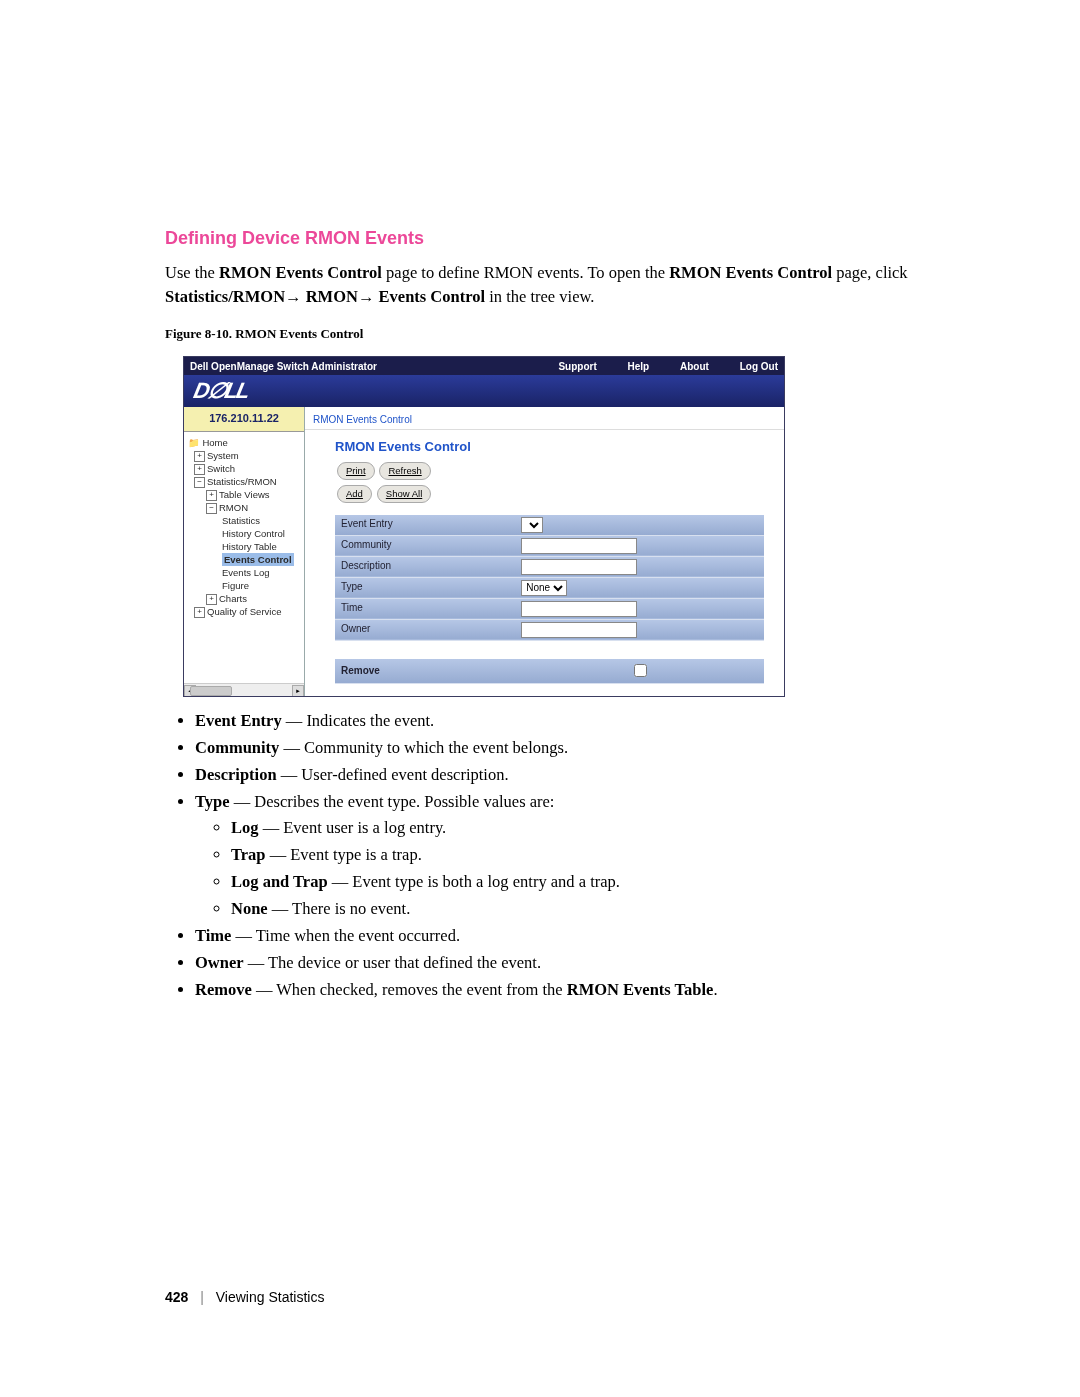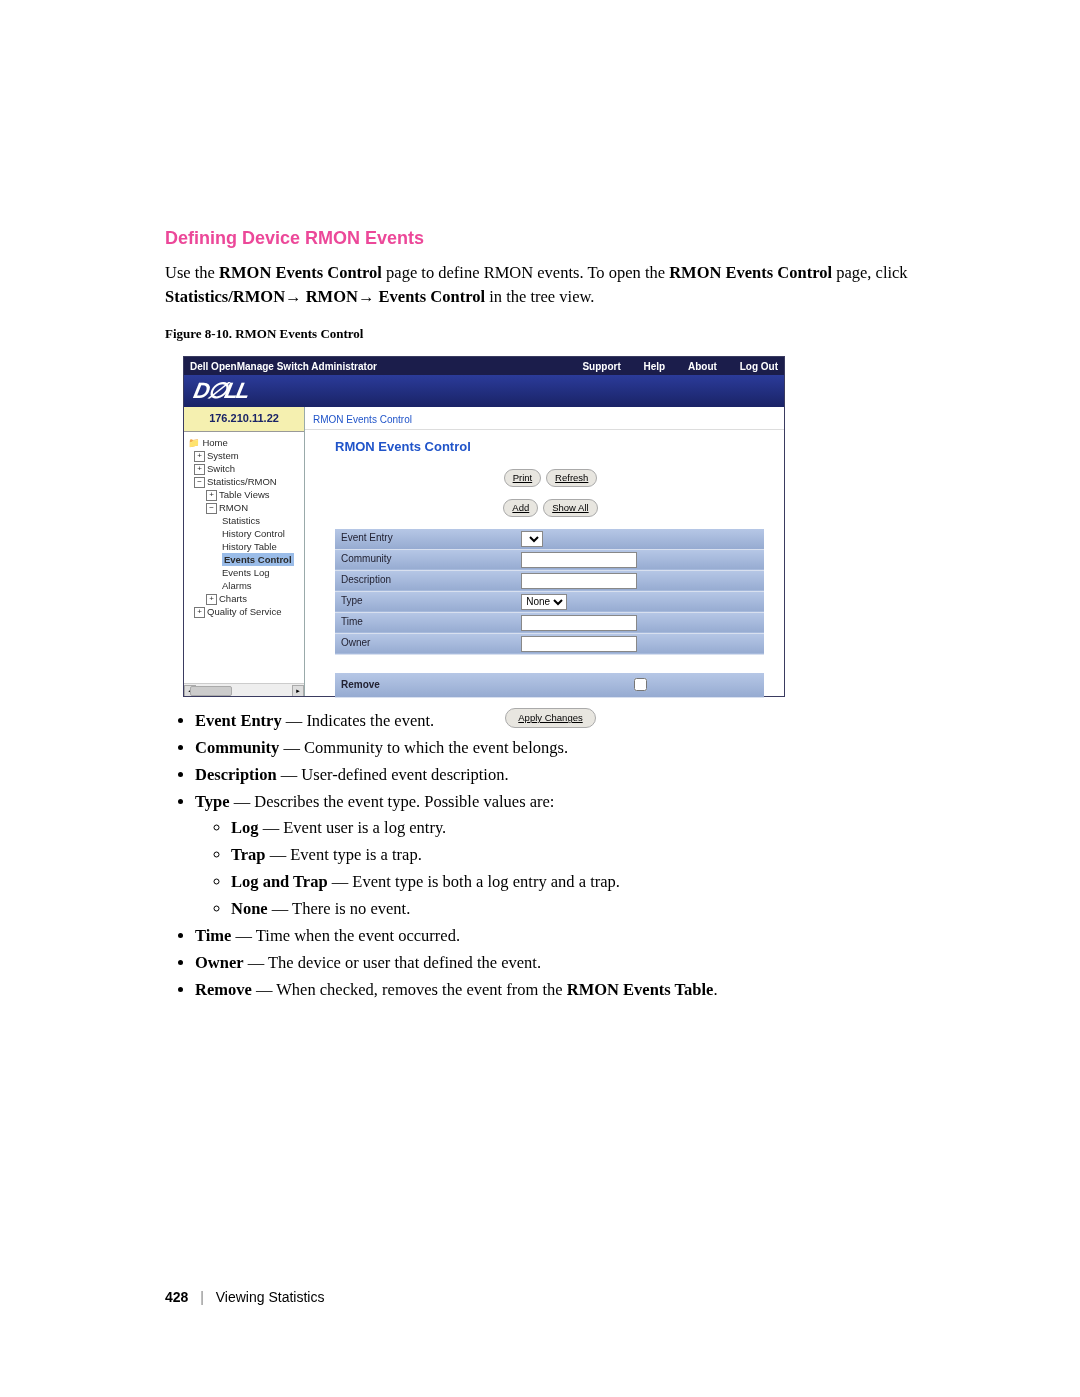--- a/index.html
+++ b/index.html
@@ -50,21 +50,21 @@
     display: flex;
     align-items: flex-end;
     padding: 0 6px;
     font-size: 10px;
     font-weight: bold;
     justify-content: space-between;
   }
   .shot-top .right a {
     color: #fff;
     text-decoration: none;
-    margin-left: 20px;
+    margin-left: 28px;
     font-weight: bold;
   }
   .shot-logo-bar {
     height: 32px;
     background: linear-gradient(#2b3b9a, #1a2366);
     display: flex;
     align-items: center;
     padding-left: 10px;
   }
   .dell-logo {
@@ -97,21 +97,21 @@
   .tree .row { white-space: nowrap; line-height: 13px; }
   .tree .icon { display:inline-block; width:9px; height:9px; border:1px solid #777; font-size:8px; line-height:8px; text-align:center; margin-right:2px; vertical-align:middle; background:#fff; }
   .tree .hl { background:#9abce8; font-weight:bold; display:inline-block; padding:0 2px; }
   .side-scroll { position:absolute; bottom:0; left:0; right:0; height:12px; background:#eee; border-top:1px solid #ccc; }
   .side-scroll .thumb { position:absolute; left:6px; top:2px; width:40px; height:8px; background:#ccc; border:1px solid #aaa; border-radius:2px; }
   .side-scroll .arr { position:absolute; top:1px; width:10px; height:10px; background:#ddd; border:1px solid #aaa; font-size:7px; text-align:center; line-height:9px; }
   .shot-main { flex:1; background:#fff; }
   .crumb { color:#2054c9; font-size:10px; padding:6px 0 2px 8px; border-bottom:1px solid #ddd; }
   .main-inner { padding: 8px 20px 0 30px; }
   .main-title { color:#2054c9; font-weight:bold; font-size:13px; margin-bottom:4px; }
-  .btnrow { text-align:center; margin: 12px 0; }
+  .btnrow { text-align:left; margin: 5px 0; }
   .pillbtn {
     display:inline-block; background:#e8e6e0; border:1px solid #aaa;
     border-radius:10px; padding:1px 8px; font-size:9.5px; text-decoration:underline;
     color:#000; margin-left:2px;
   }
   .formtbl { width:100%; border-collapse:collapse; margin-top:12px; }
   .formtbl td {
     background: linear-gradient(#b6c7e6,#96abd1);
     border-bottom:1px solid #d8e0ef;
     font-size:10px; color:#223; padding:2px 6px;
@@ -177,21 +177,21 @@
           <div class="row" style="padding-left:6px"><span class="icon">+</span><span>System</span></div>
           <div class="row" style="padding-left:6px"><span class="icon">+</span><span>Switch</span></div>
           <div class="row" style="padding-left:6px"><span class="icon">−</span><span>Statistics/RMON</span></div>
           <div class="row" style="padding-left:18px"><span class="icon">+</span><span>Table Views</span></div>
           <div class="row" style="padding-left:18px"><span class="icon">−</span><span>RMON</span></div>
           <div class="row" style="padding-left:34px"><span>Statistics</span></div>
           <div class="row" style="padding-left:34px"><span>History Control</span></div>
           <div class="row" style="padding-left:34px"><span>History Table</span></div>
           <div class="row" style="padding-left:34px"><span class="hl">Events Control</span></div>
           <div class="row" style="padding-left:34px"><span>Events Log</span></div>
-          <div class="row" style="padding-left:34px"><span>Alarms</span></div>
+          <div class="row" style="padding-left:34px"><span>Figure</span></div>
           <div class="row" style="padding-left:18px"><span class="icon">+</span><span>Charts</span></div>
           <div class="row" style="padding-left:6px"><span class="icon">+</span><span>Quality of Service</span></div>
         </div>
         <div class="side-scroll">
           <span class="arr" style="left:0">◂</span>
           <span class="thumb"></span>
           <span class="arr" style="right:0">▸</span>
         </div>
       </div>
       <div class="shot-main">
@@ -236,23 +236,20 @@
             <tr class="spacer-row">
                   <td colspan="2"></td>
                 </tr>
             <tr class="remove-row">
                   <td>Remove</td>
                   <td class="ctrl" style="text-align:center"><input type="checkbox" style=""></td>
                 </tr>
           </tbody>
             </table>
 
-          <div class="apply">
-            <span class="pillbtn">Apply Changes</span>
-          </div>
         </div>
       </div>
     </div>
   </div>
 
 
   <ul class="fields">
     <li><b>Event Entry</b><span> — Indicates the event.</span></li>
     <li><b>Community</b><span> — Community to which the event belongs.</span></li>
     <li><b>Description</b><span> — User-defined event description.</span></li>

